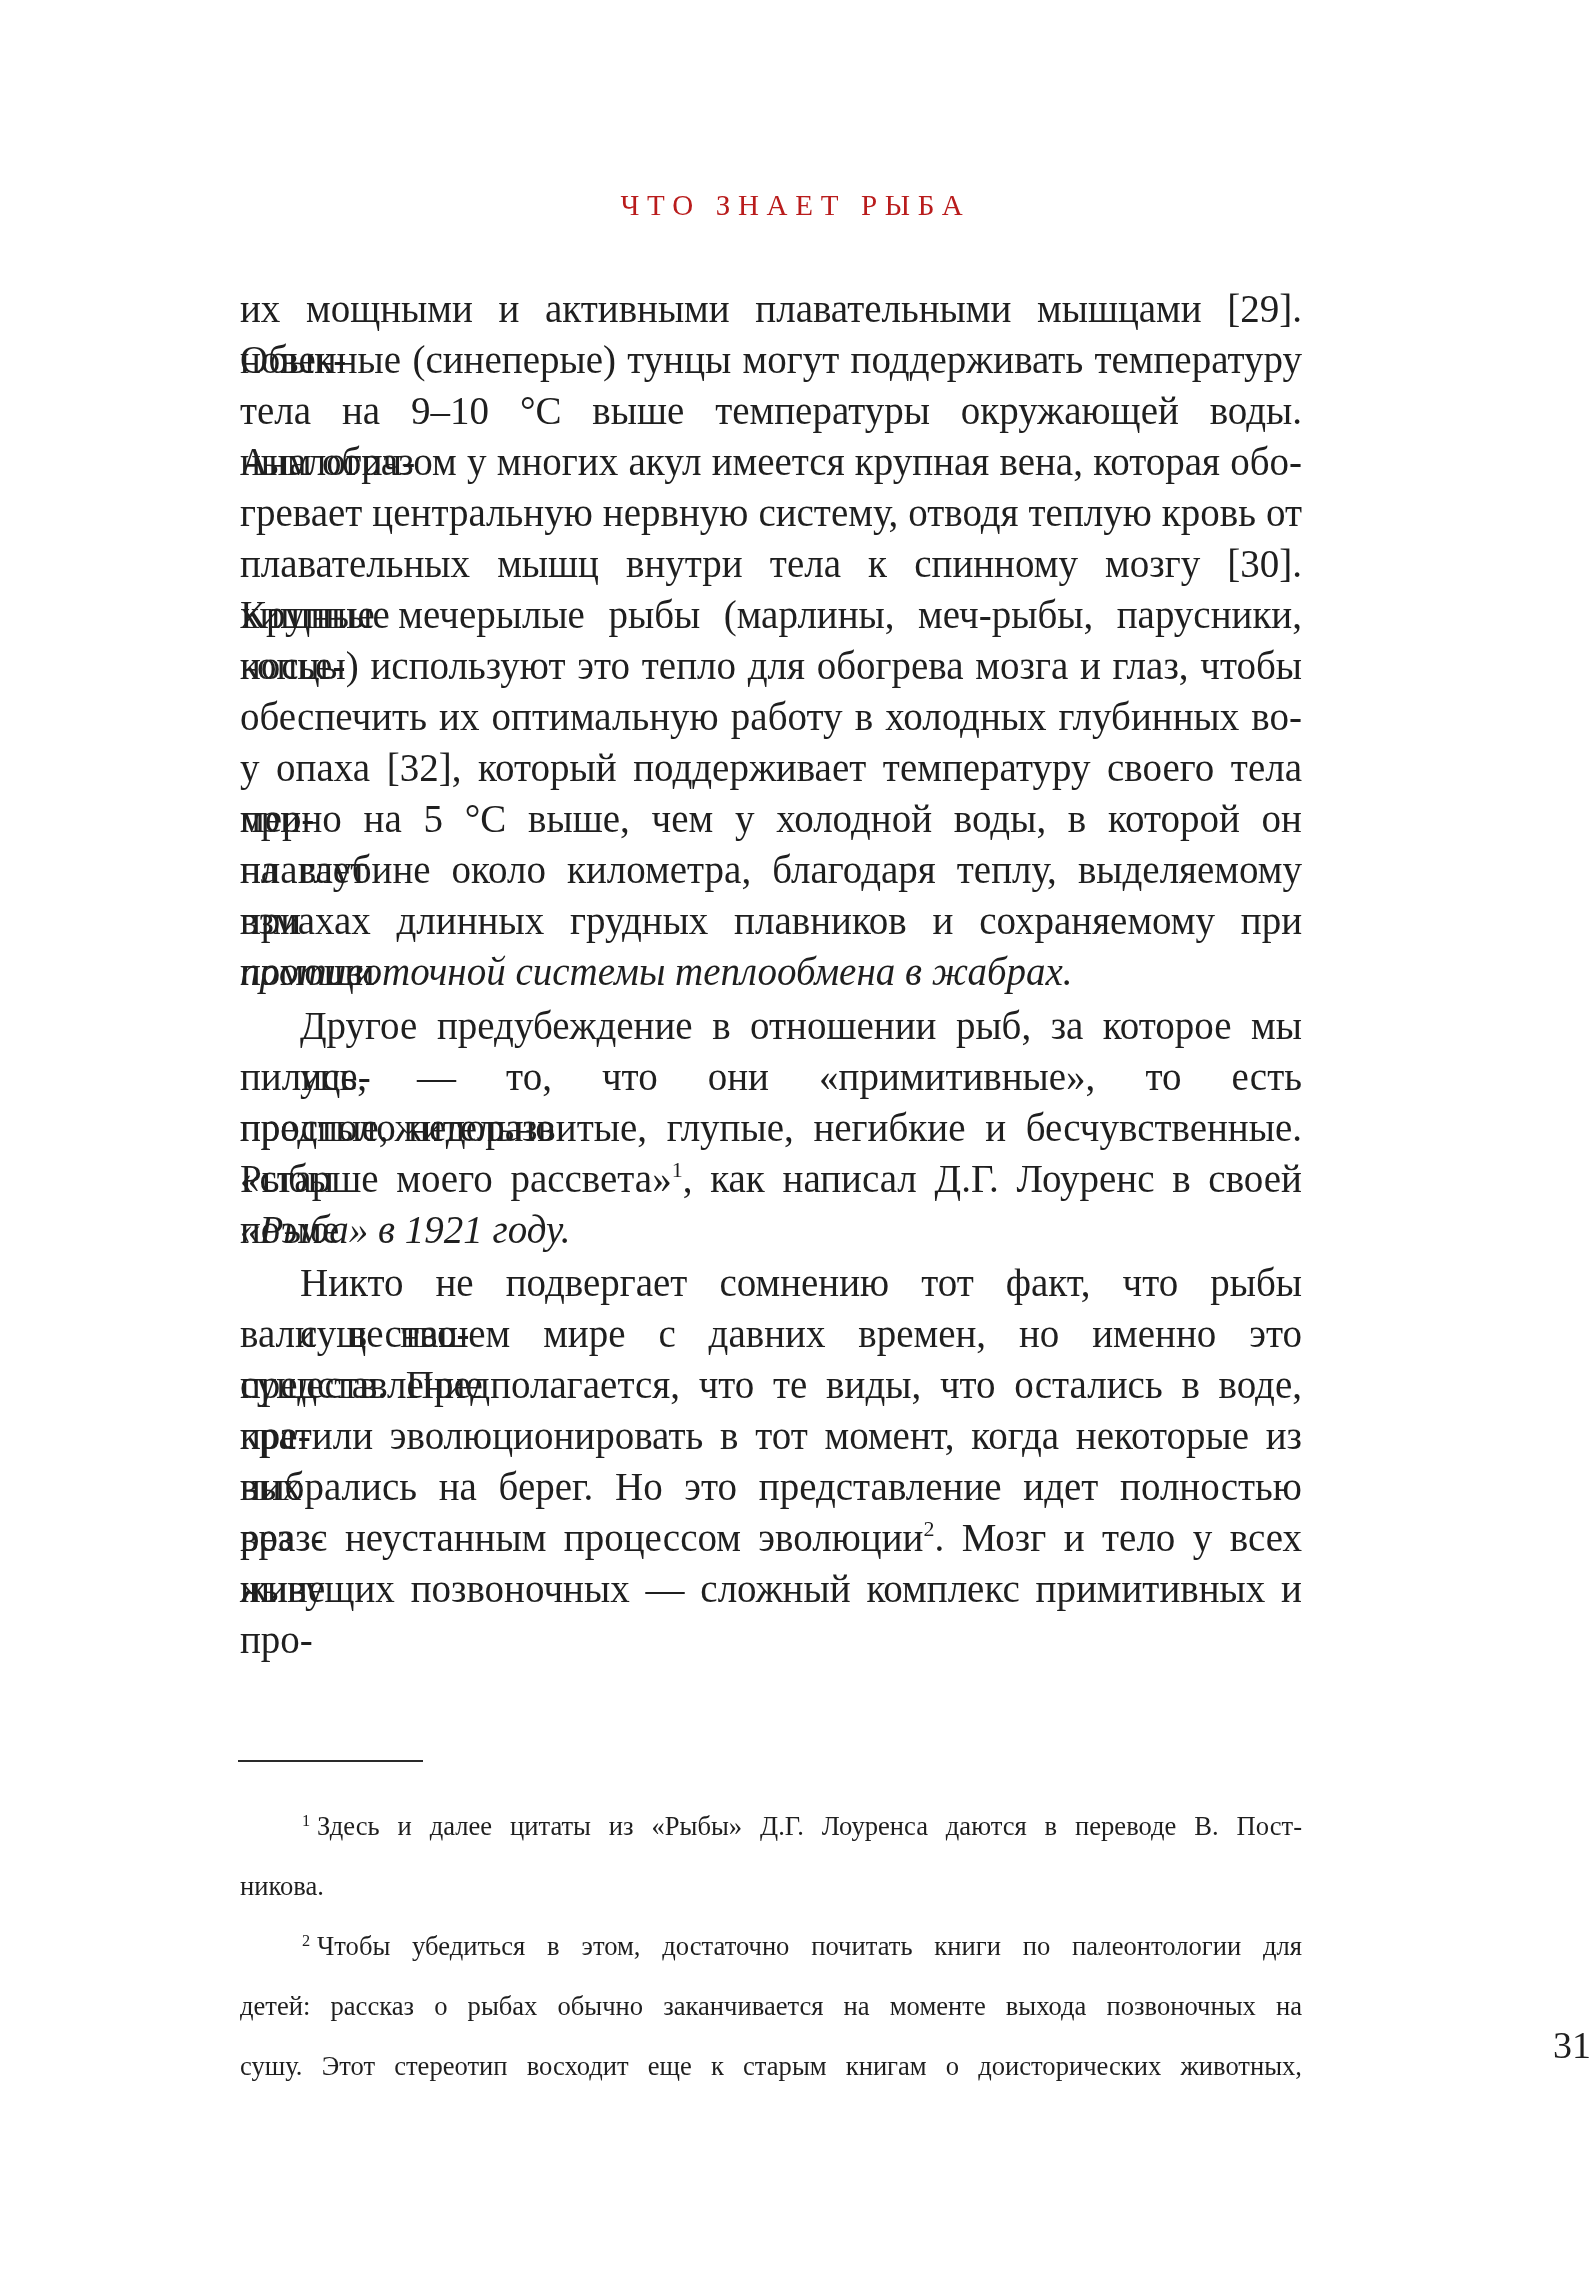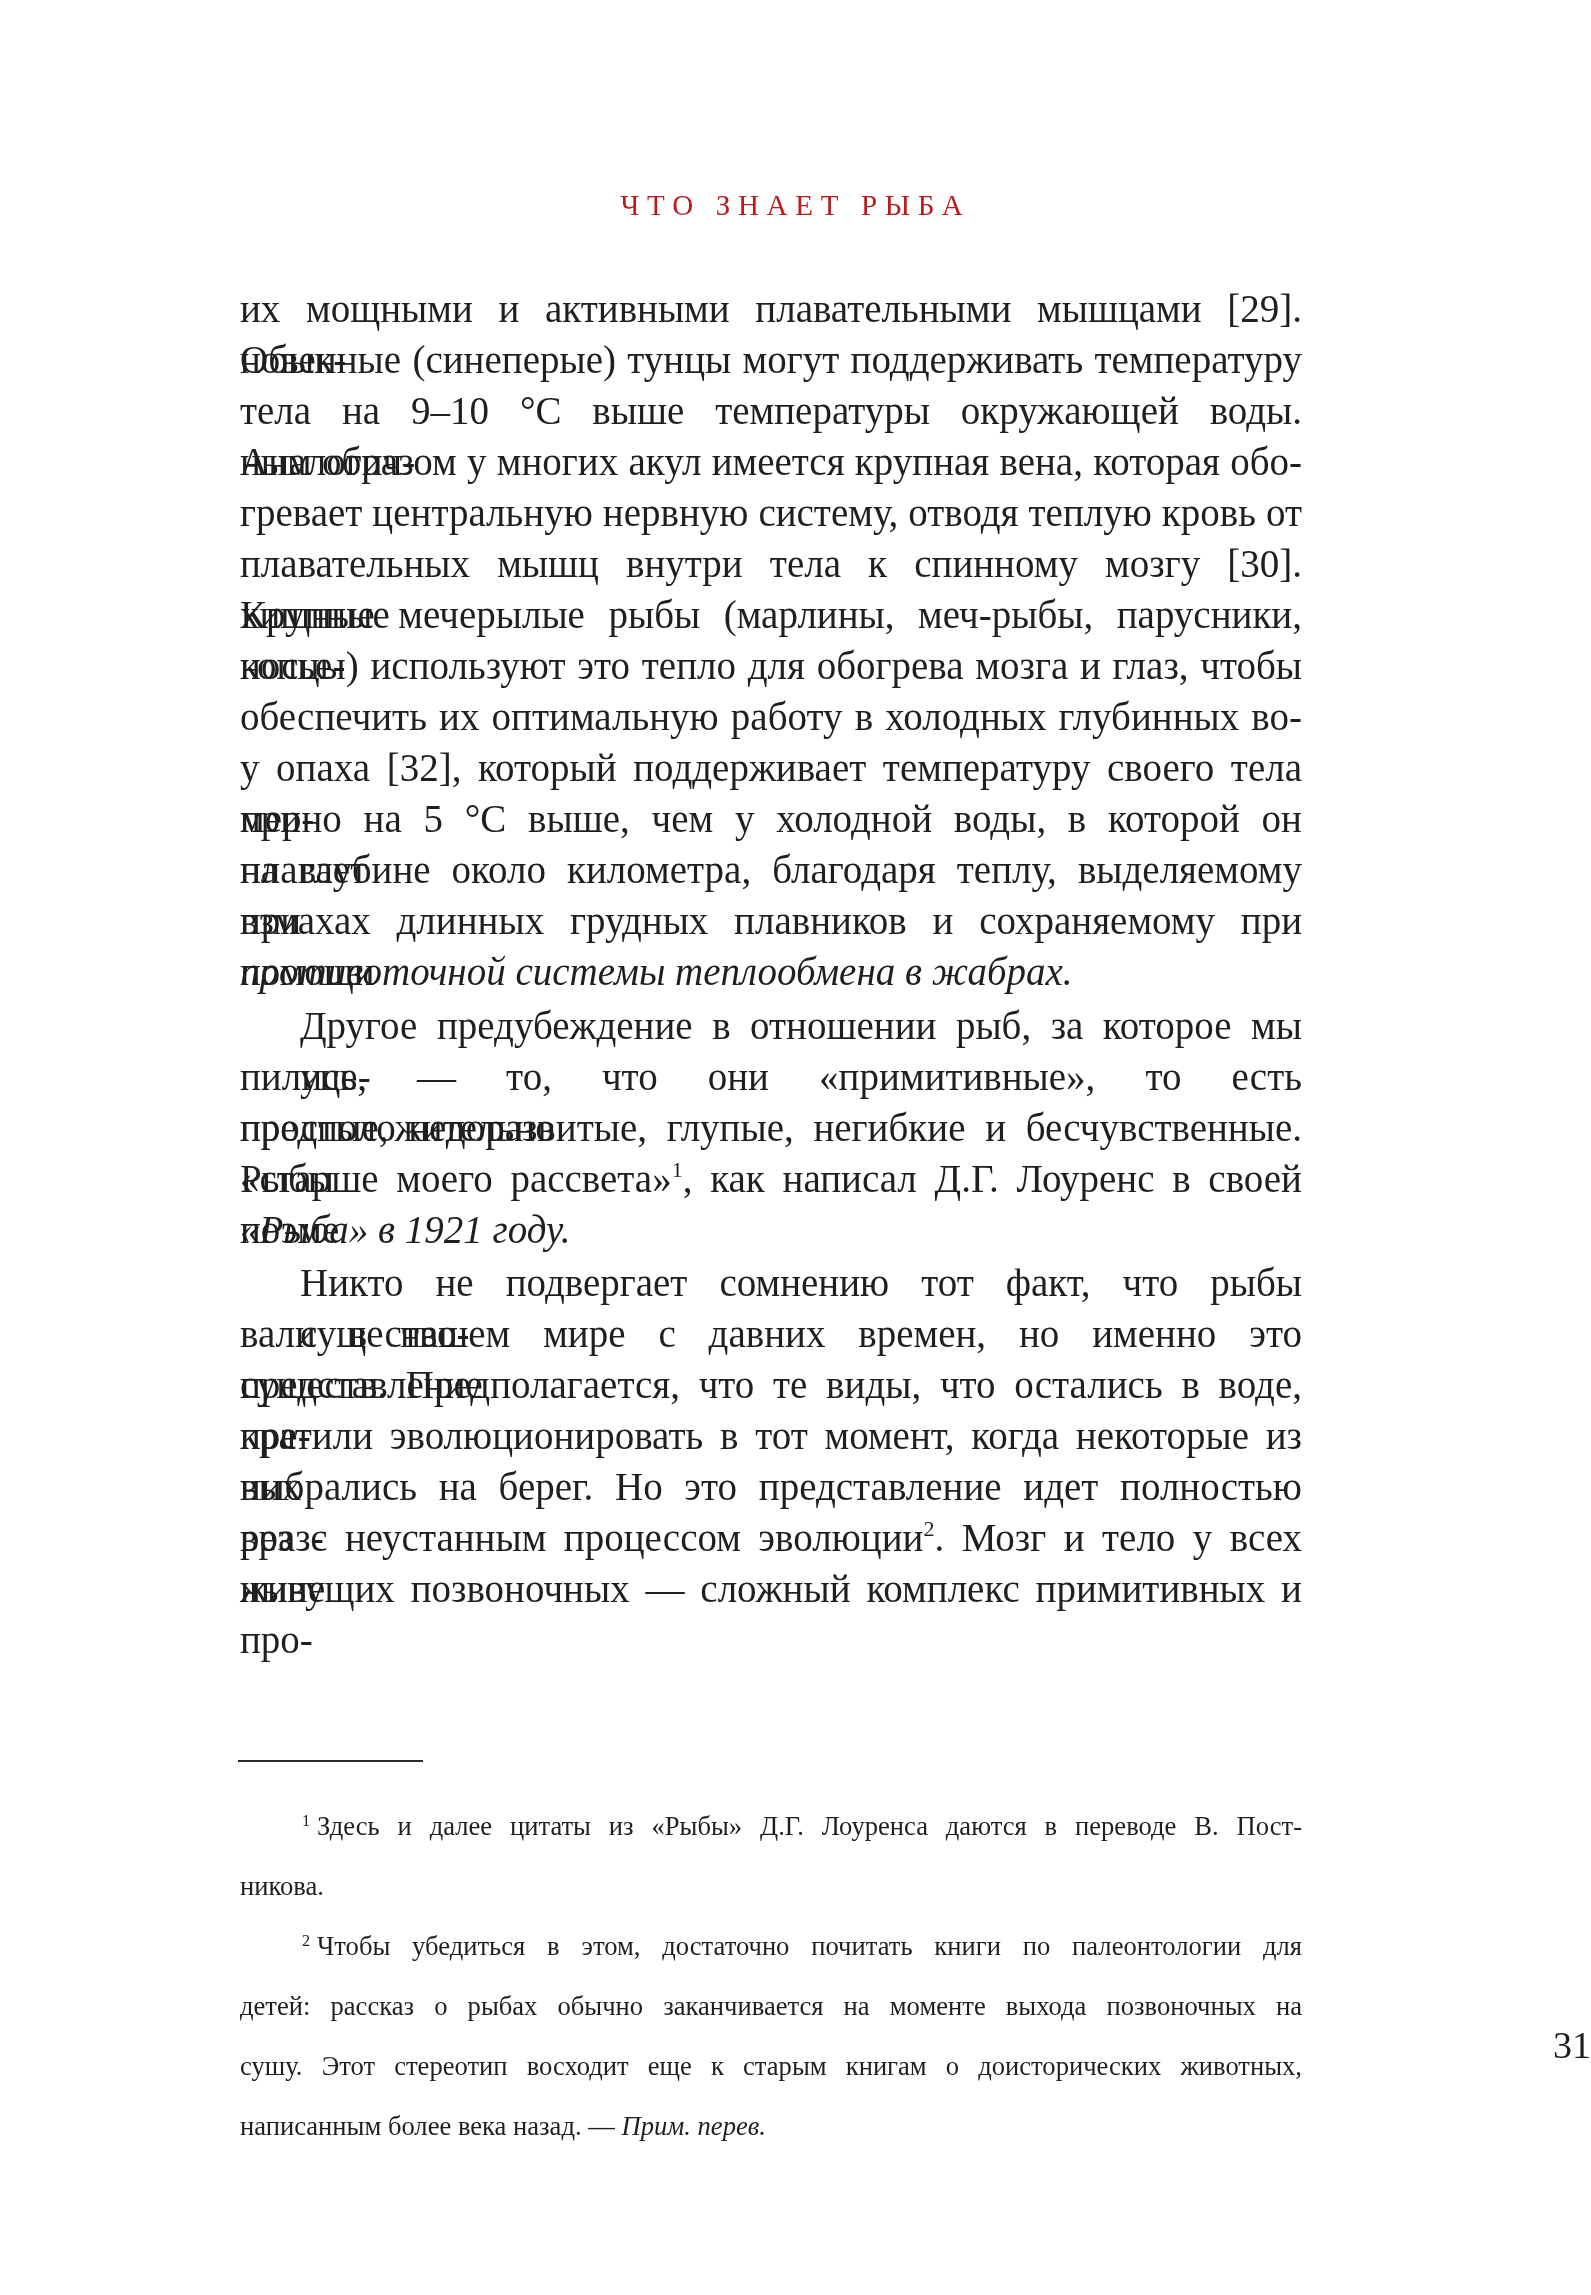--- a/index.html
+++ b/index.html
@@ -75,18 +75,17 @@
 
 <div class="footnotes">
   <div>
     <div class="fline indent"><span class="t"><span class="fnmark">1</span><span>Здесь и далее цитаты из «Рыбы» Д.Г. Лоуренса даются в переводе В. Пост-</span></span></div>
     <div class="fline last"><span class="t">никова.</span></div>
   </div>
   <div>
     <div class="fline indent"><span class="t"><span class="fnmark">2</span><span>Чтобы убедиться в этом, достаточно почитать книги по палеонтологии для</span></span></div>
     <div class="fline"><span class="t">детей: рассказ о рыбах обычно заканчивается на моменте выхода позвоночных на</span></div>
     <div class="fline"><span class="t">сушу. Этот стереотип восходит еще к старым книгам о доисторических животных,</span></div>
-    <div class="fline last"><span class="t"><span>написанным более века назад. — </span><em>Прим. перев.</em></span></div>
   </div>
 </div>
 
 <div class="page-number">31</div>
 
 
 </body></html>

